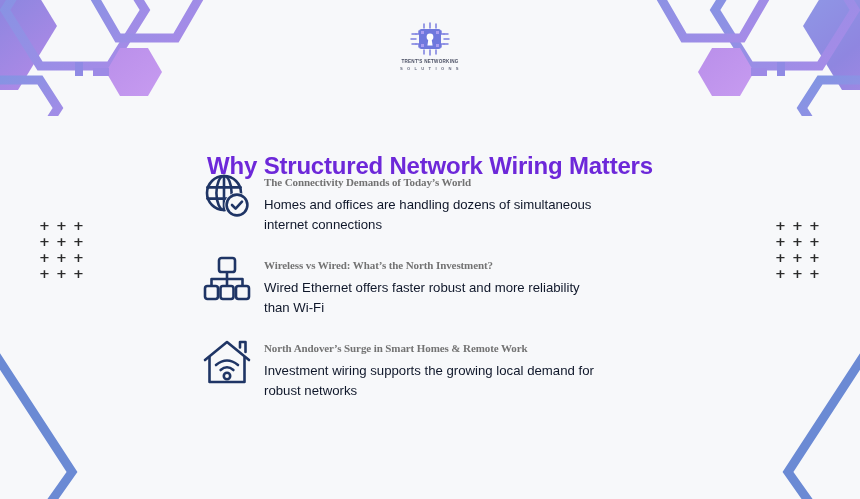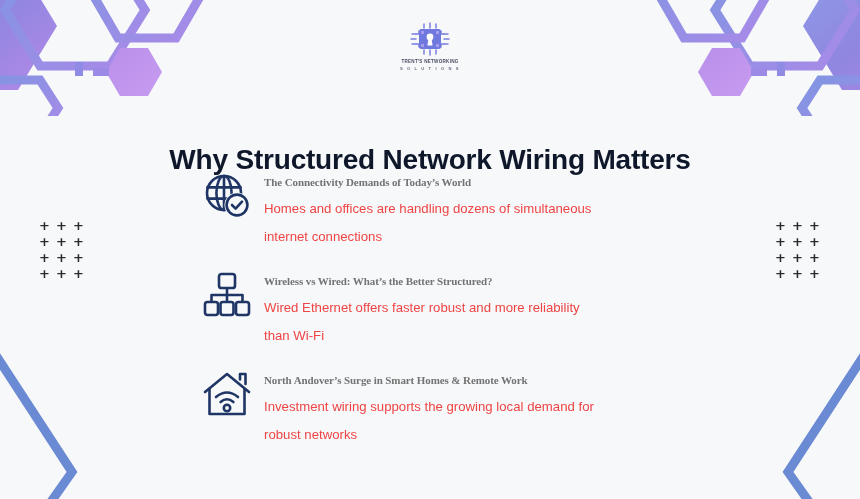--- a/index.html
+++ b/index.html
@@ -93,27 +93,27 @@
     letter-spacing: 1.6px;
     font-weight: 600;
     color: #6a6f82;
     font-family: "Liberation Sans", sans-serif;
     white-space: nowrap;
   }
 
   
   .headline {
     position: absolute;
-    top: 125px;
+    top: 136px;
     left: 0;
     right: 0;
     text-align: center;
-    font-size: 28px;
+    font-size: 24px;
     font-weight: 700;
-    color: #0f172a;
+    color: #6d28d9;
     letter-spacing: -0.2px;
     font-family: "Liberation Sans", sans-serif;
   }
 
   
   .features {
     position: absolute;
     top: 170px;
     left: 202px;
     width: 520px;
@@ -144,22 +144,22 @@
     font-weight: 700;
     color: #737373;
     line-height: 19px;
     margin: 0 0 3px 0;
     letter-spacing: -0.1px;
     font-family: Liberation Serif, serif;
   }
   .feature-desc {
     font-size: 13.2px;
     font-weight: 400;
-    color: #ef4444;
-    line-height: 28px;
+    color: #0f172a;
+    line-height: 20px;
     margin: 0;
     max-width: 330px;
     font-family: "Liberation Sans", sans-serif;
   }
 </style>
 </head>
 <body>
 
 <div id="stage">
 
@@ -329,21 +329,21 @@
             <rect x="3" y="31" width="13" height="13" rx="2.4"></rect>
             <rect x="18.5" y="31" width="13" height="13" rx="2.4"></rect>
             <rect x="34" y="31" width="13" height="13" rx="2.4"></rect>
             <path d="M25 17 V24"></path>
             <path d="M9.5 31 V24 H40.5 V31"></path>
             <path d="M25 24 V31"></path>
           </g>
         </svg>
       </div>
       <div class="feature-body">
-        <p class="feature-title">Wireless vs Wired: What’s the Better Structured?</p>
+        <p class="feature-title">Wireless vs Wired: What’s the North Investment?</p>
         <p class="feature-desc">Wired Ethernet offers faster robust and more reliability than Wi-Fi</p>
       </div>
     </div>
 
     <div class="feature">
       <div class="feature-icon">
         <svg width="52" height="50" viewBox="0 0 52 50" xmlns="http://www.w3.org/2000/svg">
           <g stroke="#1f3565" stroke-width="2.6" fill="none" stroke-linecap="round" stroke-linejoin="round">
             <path d="M3 22 L25 4 L47 22"></path>
             <path d="M7.5 19 V44 H42.5 V19"></path>

